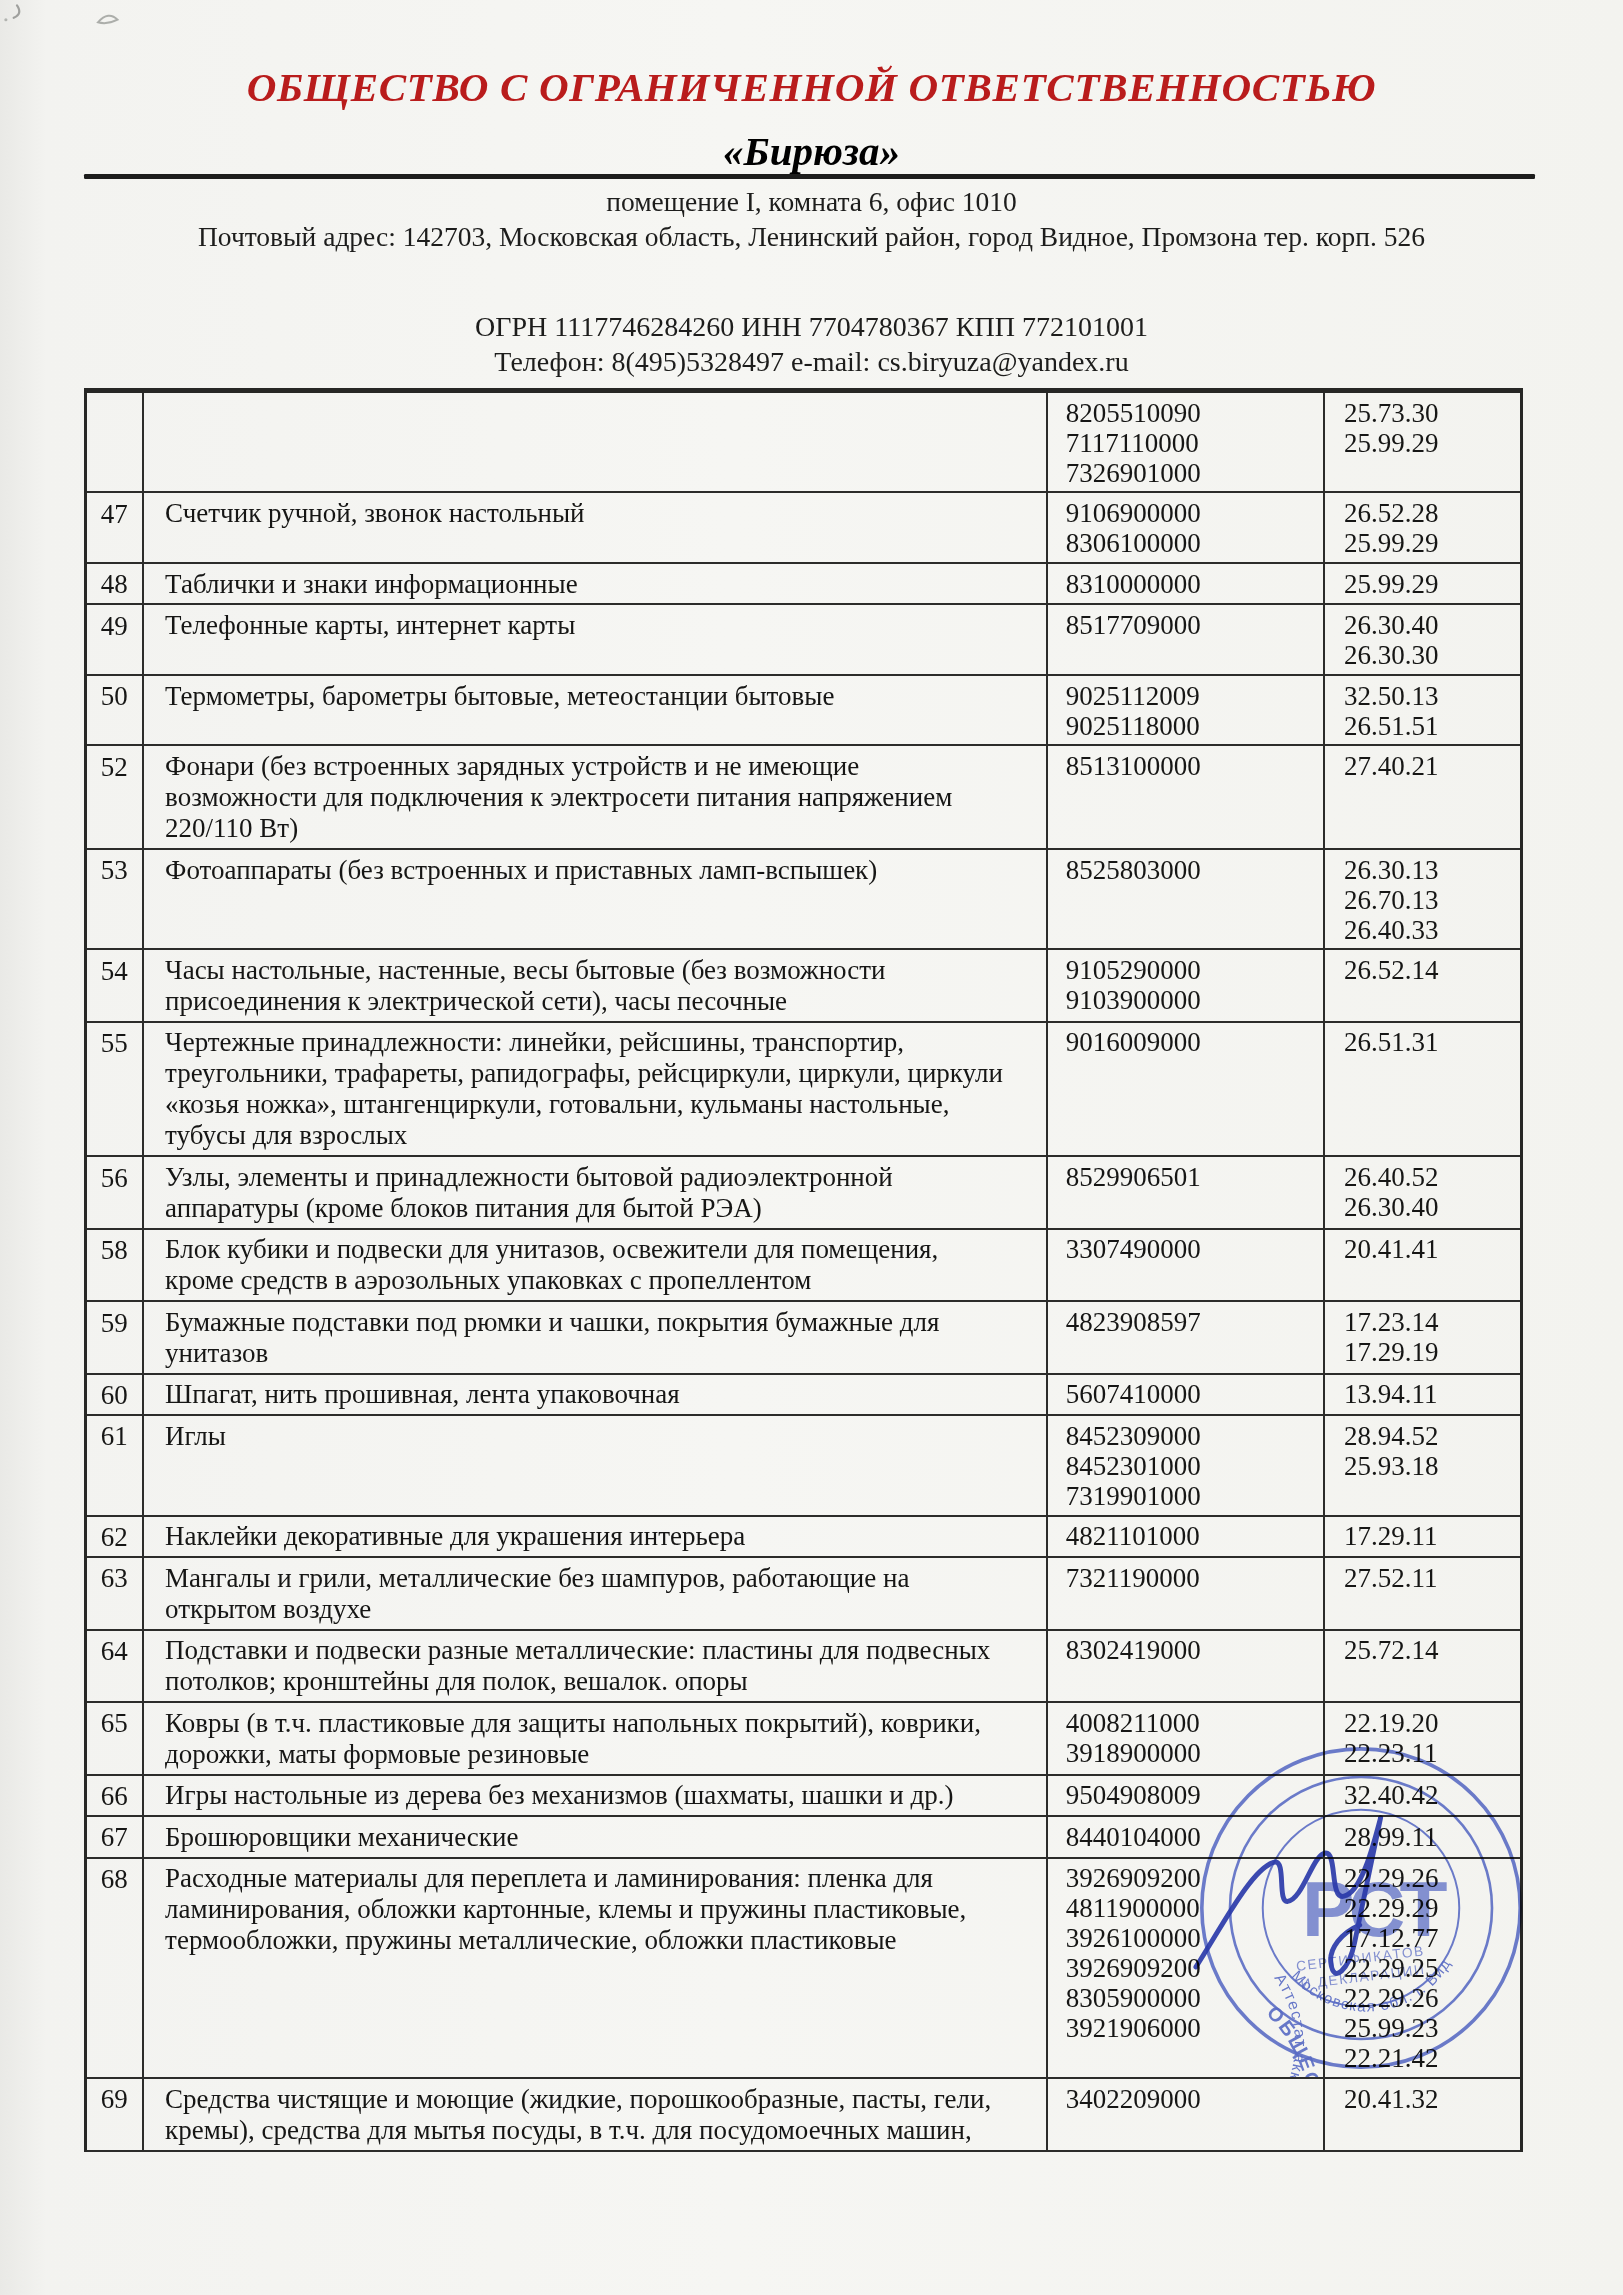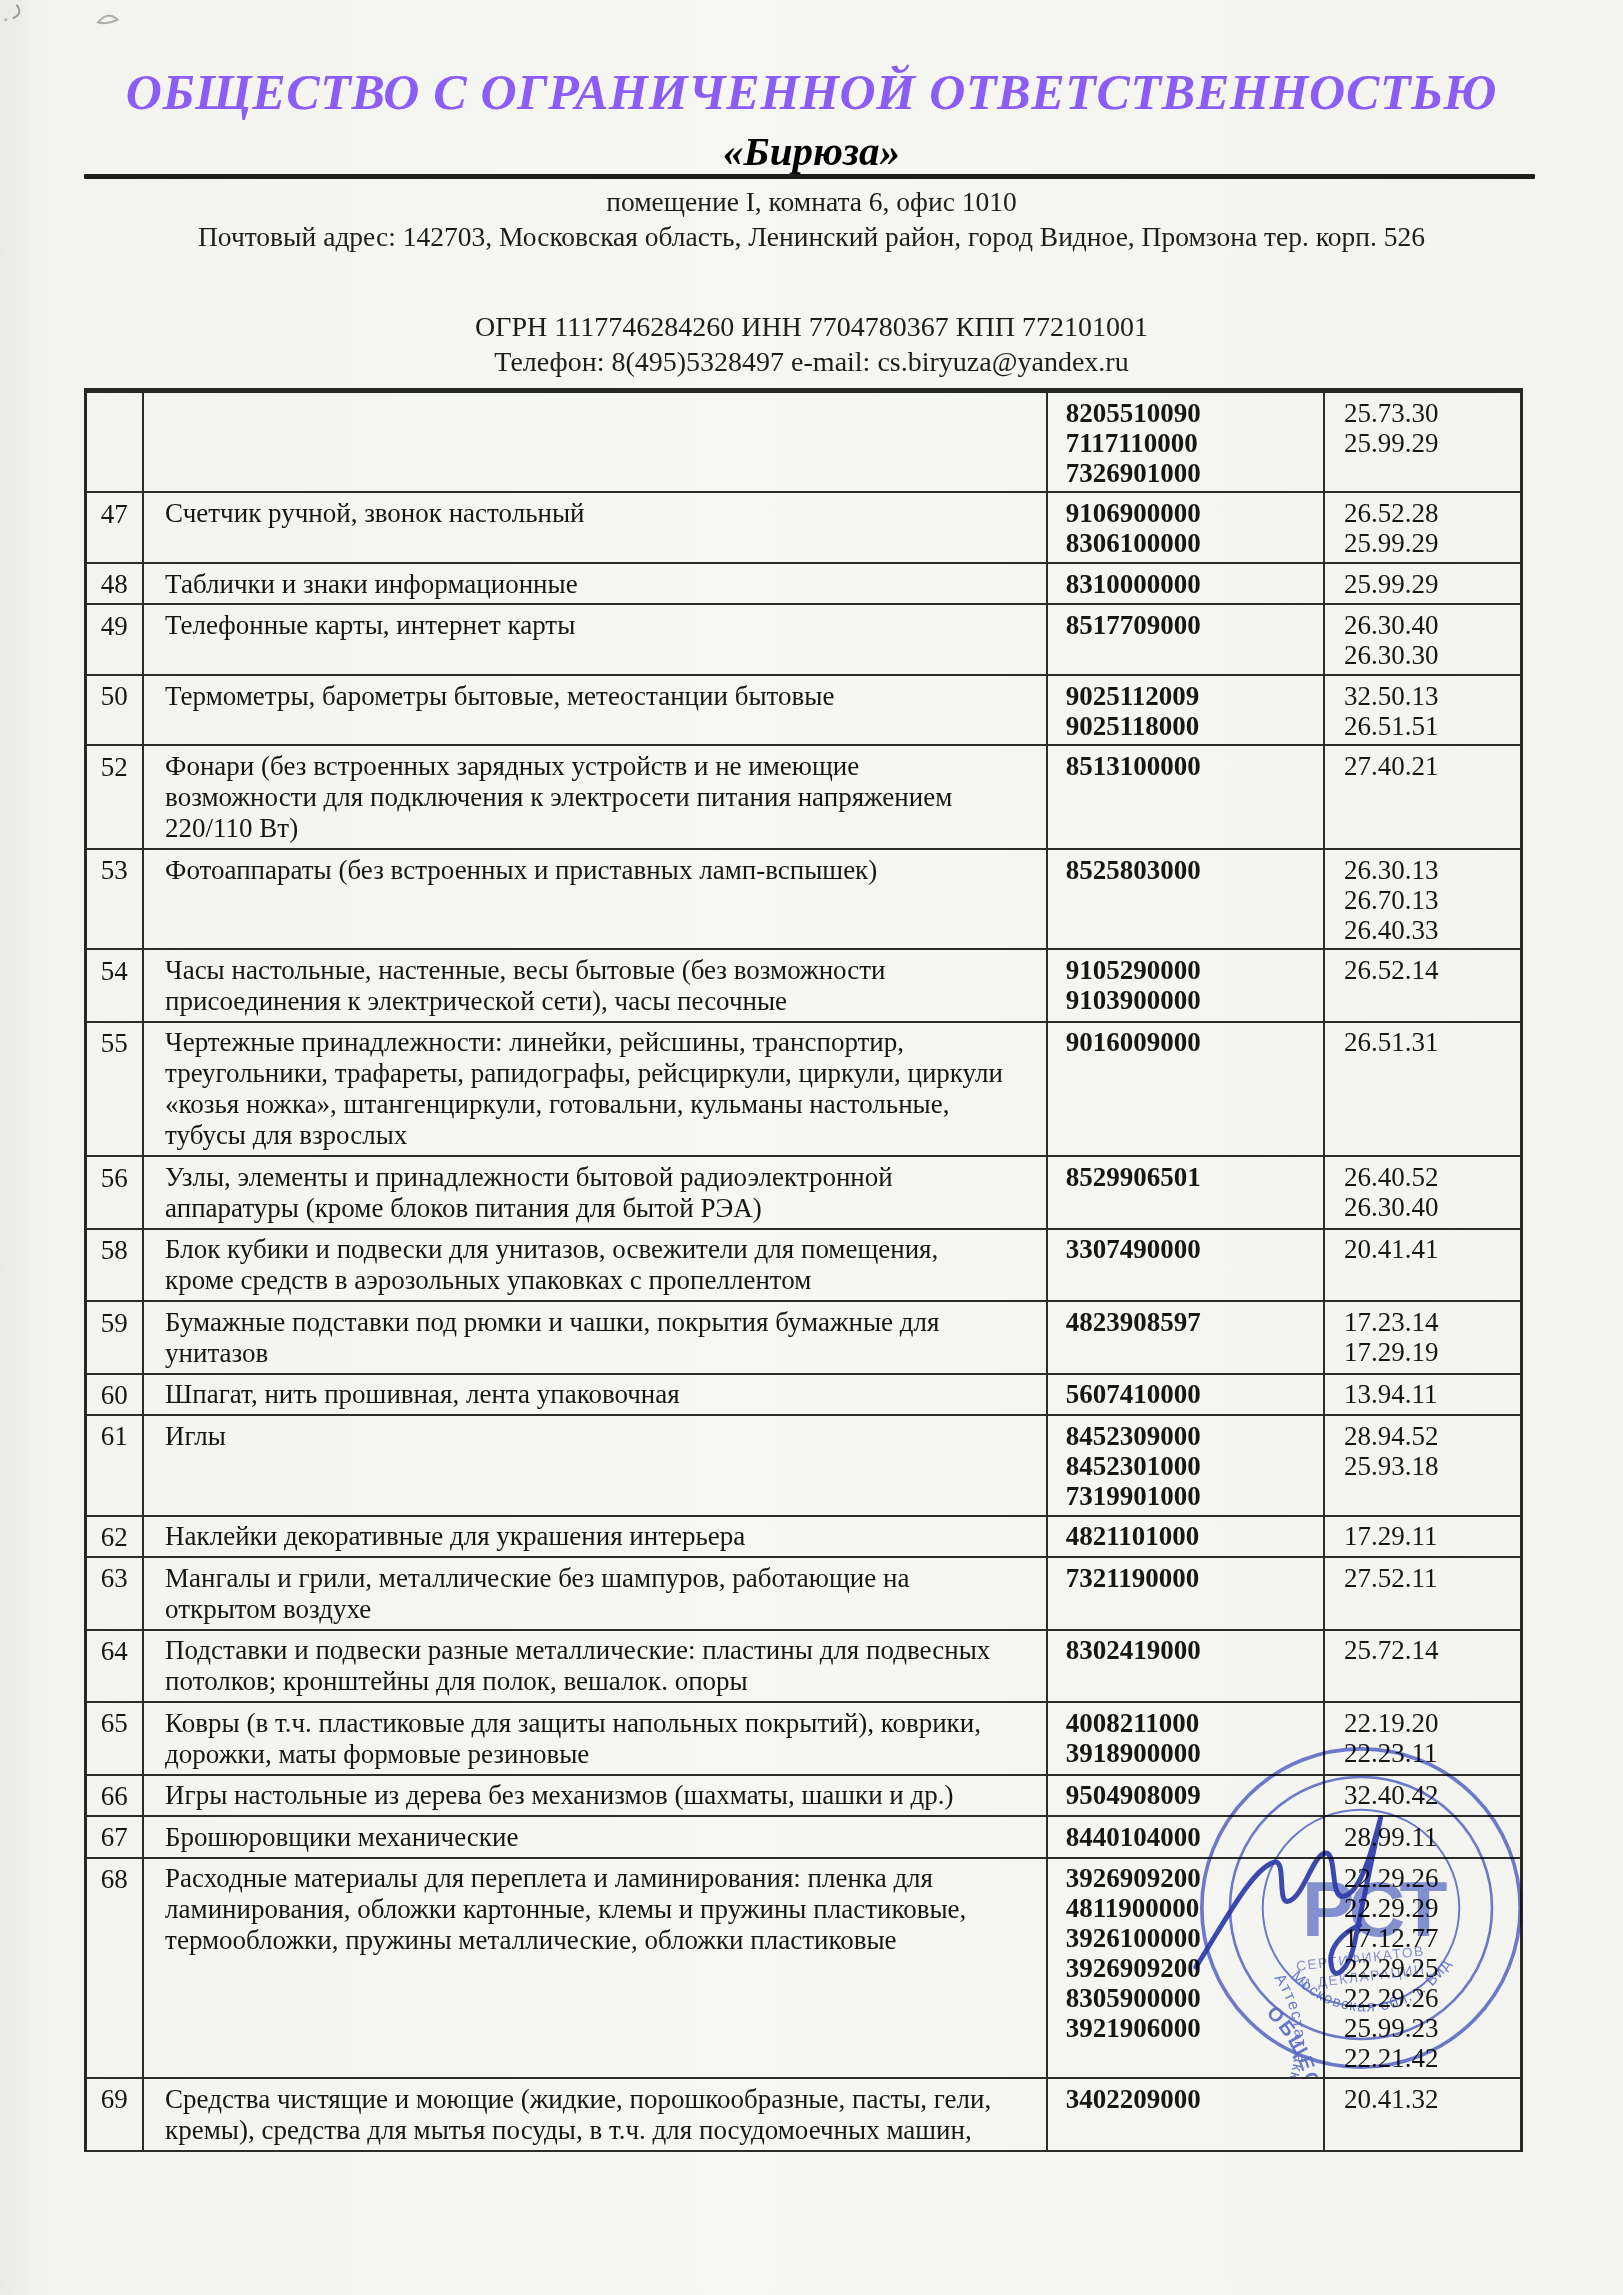--- a/index.html
+++ b/index.html
@@ -9,22 +9,22 @@
     font-family:"Liberation Serif","DejaVu Serif",serif;
     color:#1b1b1a;
     -webkit-font-smoothing:antialiased;
     overflow:hidden;
   }
   .page{position:absolute;inset:0;}
 
   
   .org-type{
     position:absolute;top:63px;left:0;width:100%;
-    text-align:center;font-size:50px;font-weight:bold;font-style:italic;
-    letter-spacing:0.7px;color:#8b5cf6;
+    text-align:center;font-size:41px;font-weight:bold;font-style:italic;
+    letter-spacing:0.7px;color:#b91c1c;
   }
   .org-name{
     position:absolute;top:127px;left:0;width:100%;
     text-align:center;font-size:41px;font-weight:bold;font-style:italic;
     color:#000000;
   }
   .head-rule{
     position:absolute;top:174px;left:84px;width:1451px;height:4.6px;
     background:#1d1d1c;border-radius:1.3px;
   }
@@ -43,21 +43,21 @@
     border-collapse:collapse;table-layout:fixed;
     border:3.3px solid #272725;border-top-width:5.2px;border-bottom-width:2.6px;
   }
   table.codes td{
     border:2px solid #2c2c2a;border-top-width:2.6px;
     vertical-align:top;font-size:27px;color:#161615;
     background:transparent;
   }
   td.c-num{text-align:center;padding-top:5.2px;line-height:30px;}
   td.c-desc{padding:4.6px 11.8px 3.9px 21.6px;line-height:31px;white-space:pre-line;}
-  td.c-code{padding:4.6px 3.9px 3.9px 18.3px;line-height:30px;font-weight:bold;}
+  td.c-code{padding:4.6px 3.9px 3.9px 18.3px;line-height:30px;}
   td.c-okpd{padding:4.6px 2.6px 3.9px 19.6px;line-height:30px;}
   td.c-code div,td.c-okpd div{line-height:30px;}
 
   
   .stamp-wrap{
     position:absolute;left:1192px;top:1739px;width:338px;height:338px;
     mix-blend-mode:multiply;pointer-events:none;
   }
   
   .pen-marks{position:absolute;left:0;top:0;width:209px;height:59px;}

